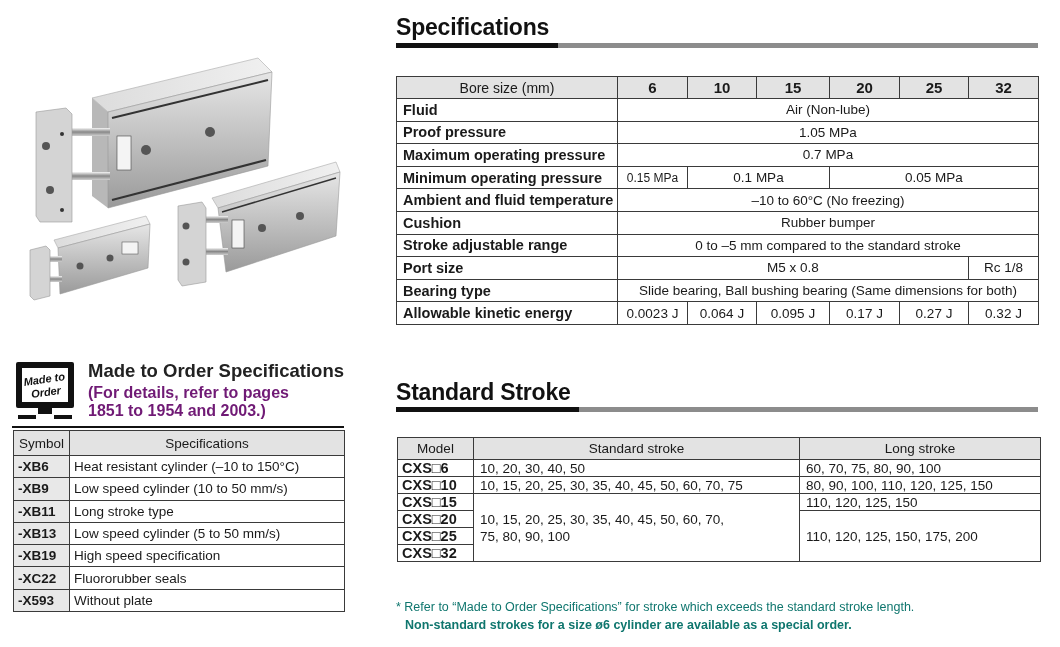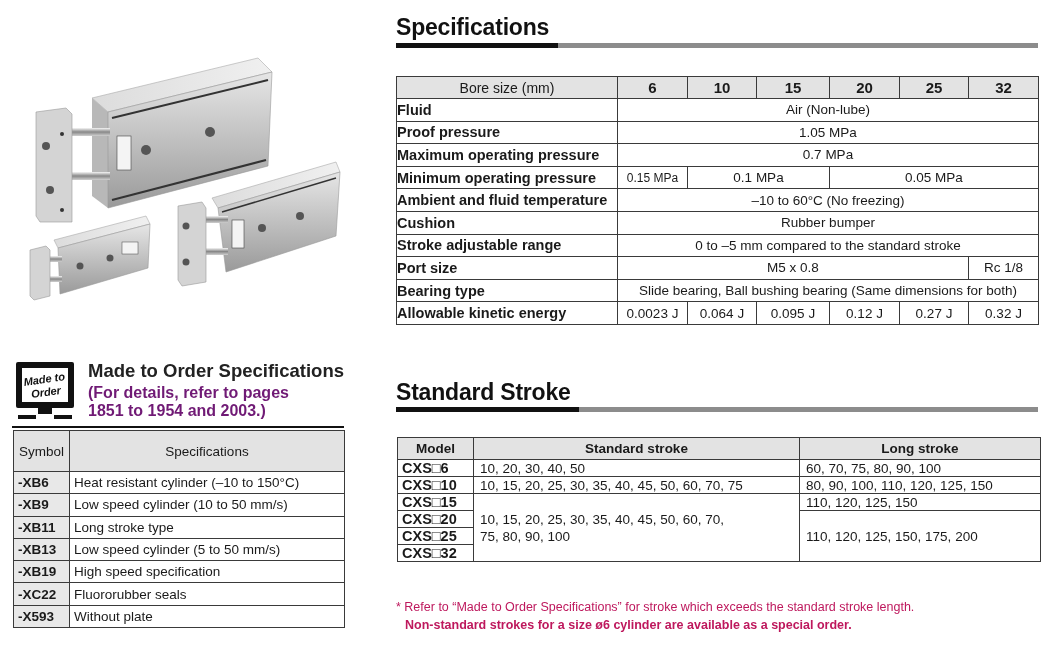--- a/index.html
+++ b/index.html
@@ -15,41 +15,41 @@
   .sec-rule .dark { position: absolute; left: 0; top: 0; height: 5px; background: #111; }
 
   table { border-collapse: collapse; position: absolute; table-layout: fixed; }
   td, th { border: 1px solid #3a3a3a; font-family: "Liberation Sans", sans-serif; }
 
   
   .spec { left: 396px; top: 76px; width: 642px; }
   .spec th { background: #e3e3e3; font-weight: normal; font-size: 14px; height: 22px; text-align: center; }
   .spec th.num { font-weight: bold; font-size: 15px; }
   .spec td { height: 22.6px; font-size: 13.5px; text-align: center; padding: 0 2px; white-space: nowrap; }
-  .spec td.lbl { text-align: left; font-weight: bold; font-size: 14.5px; padding-left: 0; margin-left: 20px; }
+  .spec td.lbl { text-align: left; font-weight: bold; font-size: 14.5px; padding-left: 6px; margin-left: 20px; }
   .spec td.tiny { font-size: 9.5px; letter-spacing: -0.5px; padding: 0; }
   .spec td.small { font-size: 12px; }
   .spec { border: 1.5px solid #222; }
 
   
   .unit { position: absolute; left: 1004px; top: 417px; font-size: 12.5px; margin-top: 20px; }
   .stroke { left: 397px; top: 437px; width: 643px; border: 1.5px solid #222; }
-  .stroke th { background: #e3e3e3; font-weight: bold; font-size: 13.5px; height: 22px; text-align: center; }
+  .stroke th { background: #e3e3e3; font-weight: normal; font-size: 13.5px; height: 22px; text-align: center; }
   .stroke td { height: 17px; font-size: 13.5px; padding-left: 6px; white-space: nowrap; }
   .stroke td.model { font-weight: bold; font-size: 14.5px; padding-left: 4px; }
   .stroke td.multi { white-space: normal; line-height: 17px; vertical-align: middle; }
-  .note { position: absolute; left: 396px; font-size: 12.5px; color: #be185d; }
+  .note { position: absolute; left: 396px; font-size: 12.5px; color: #0f766e; }
 
   
   .mto-icon { position: absolute; left: 14px; top: 360px; width: 62px; height: 62px; }
   .mto-title { position: absolute; left: 88px; top: 360px; font-size: 18.5px; font-weight: bold; color: #222; }
   .mto-sub { position: absolute; left: 88px; top: 384px; font-size: 16px; font-weight: bold; color: #701a75; line-height: 17.5px; }
   .mto-rule { position: absolute; left: 12px; top: 426px; width: 332px; height: 2px; background: #111; }
   .mto { left: 13px; top: 430px; width: 331px; border: 1.5px solid #333; }
-  .mto th { background: #e3e3e3; font-weight: normal; height: 41px; font-size: 13.5px; }
+  .mto th { background: #e3e3e3; font-weight: normal; height: 25px; font-size: 13.5px; }
   .mto td { height: 22.3px; font-size: 13.5px; padding-left: 4px; white-space: nowrap; }
   .mto td.sym { background: #e8e8e8; font-weight: bold; font-size: 13.5px; }
 </style>
 </head>
 <body>
 
 <div class="photo">
   <svg width="380" height="335" viewBox="0 0 380 335">
     <defs>
       <linearGradient id="gbody" x1="0" y1="0" x2="0" y2="1">
@@ -168,21 +168,21 @@
   </tr>
   <tr>
     <td class="lbl">Bearing type</td>
     <td colspan="6">Slide bearing, Ball bushing bearing (Same dimensions for both)</td>
   </tr>
   <tr>
     <td class="lbl">Allowable kinetic energy</td>
     <td>0.0023 J</td>
     <td>0.064 J</td>
     <td>0.095 J</td>
-    <td>0.12 J</td>
+    <td>0.17 J</td>
     <td>0.27 J</td>
     <td>0.32 J</td>
   </tr>
 </tbody>
   </table>
 
 <div class="sec-title" style="left:396px; top:379px;">Standard Stroke</div>
 <div class="sec-rule" style="left:396px; top:407px; width:642px;">
   <div class="dark" style="width:183px;"></div>
 </div>

